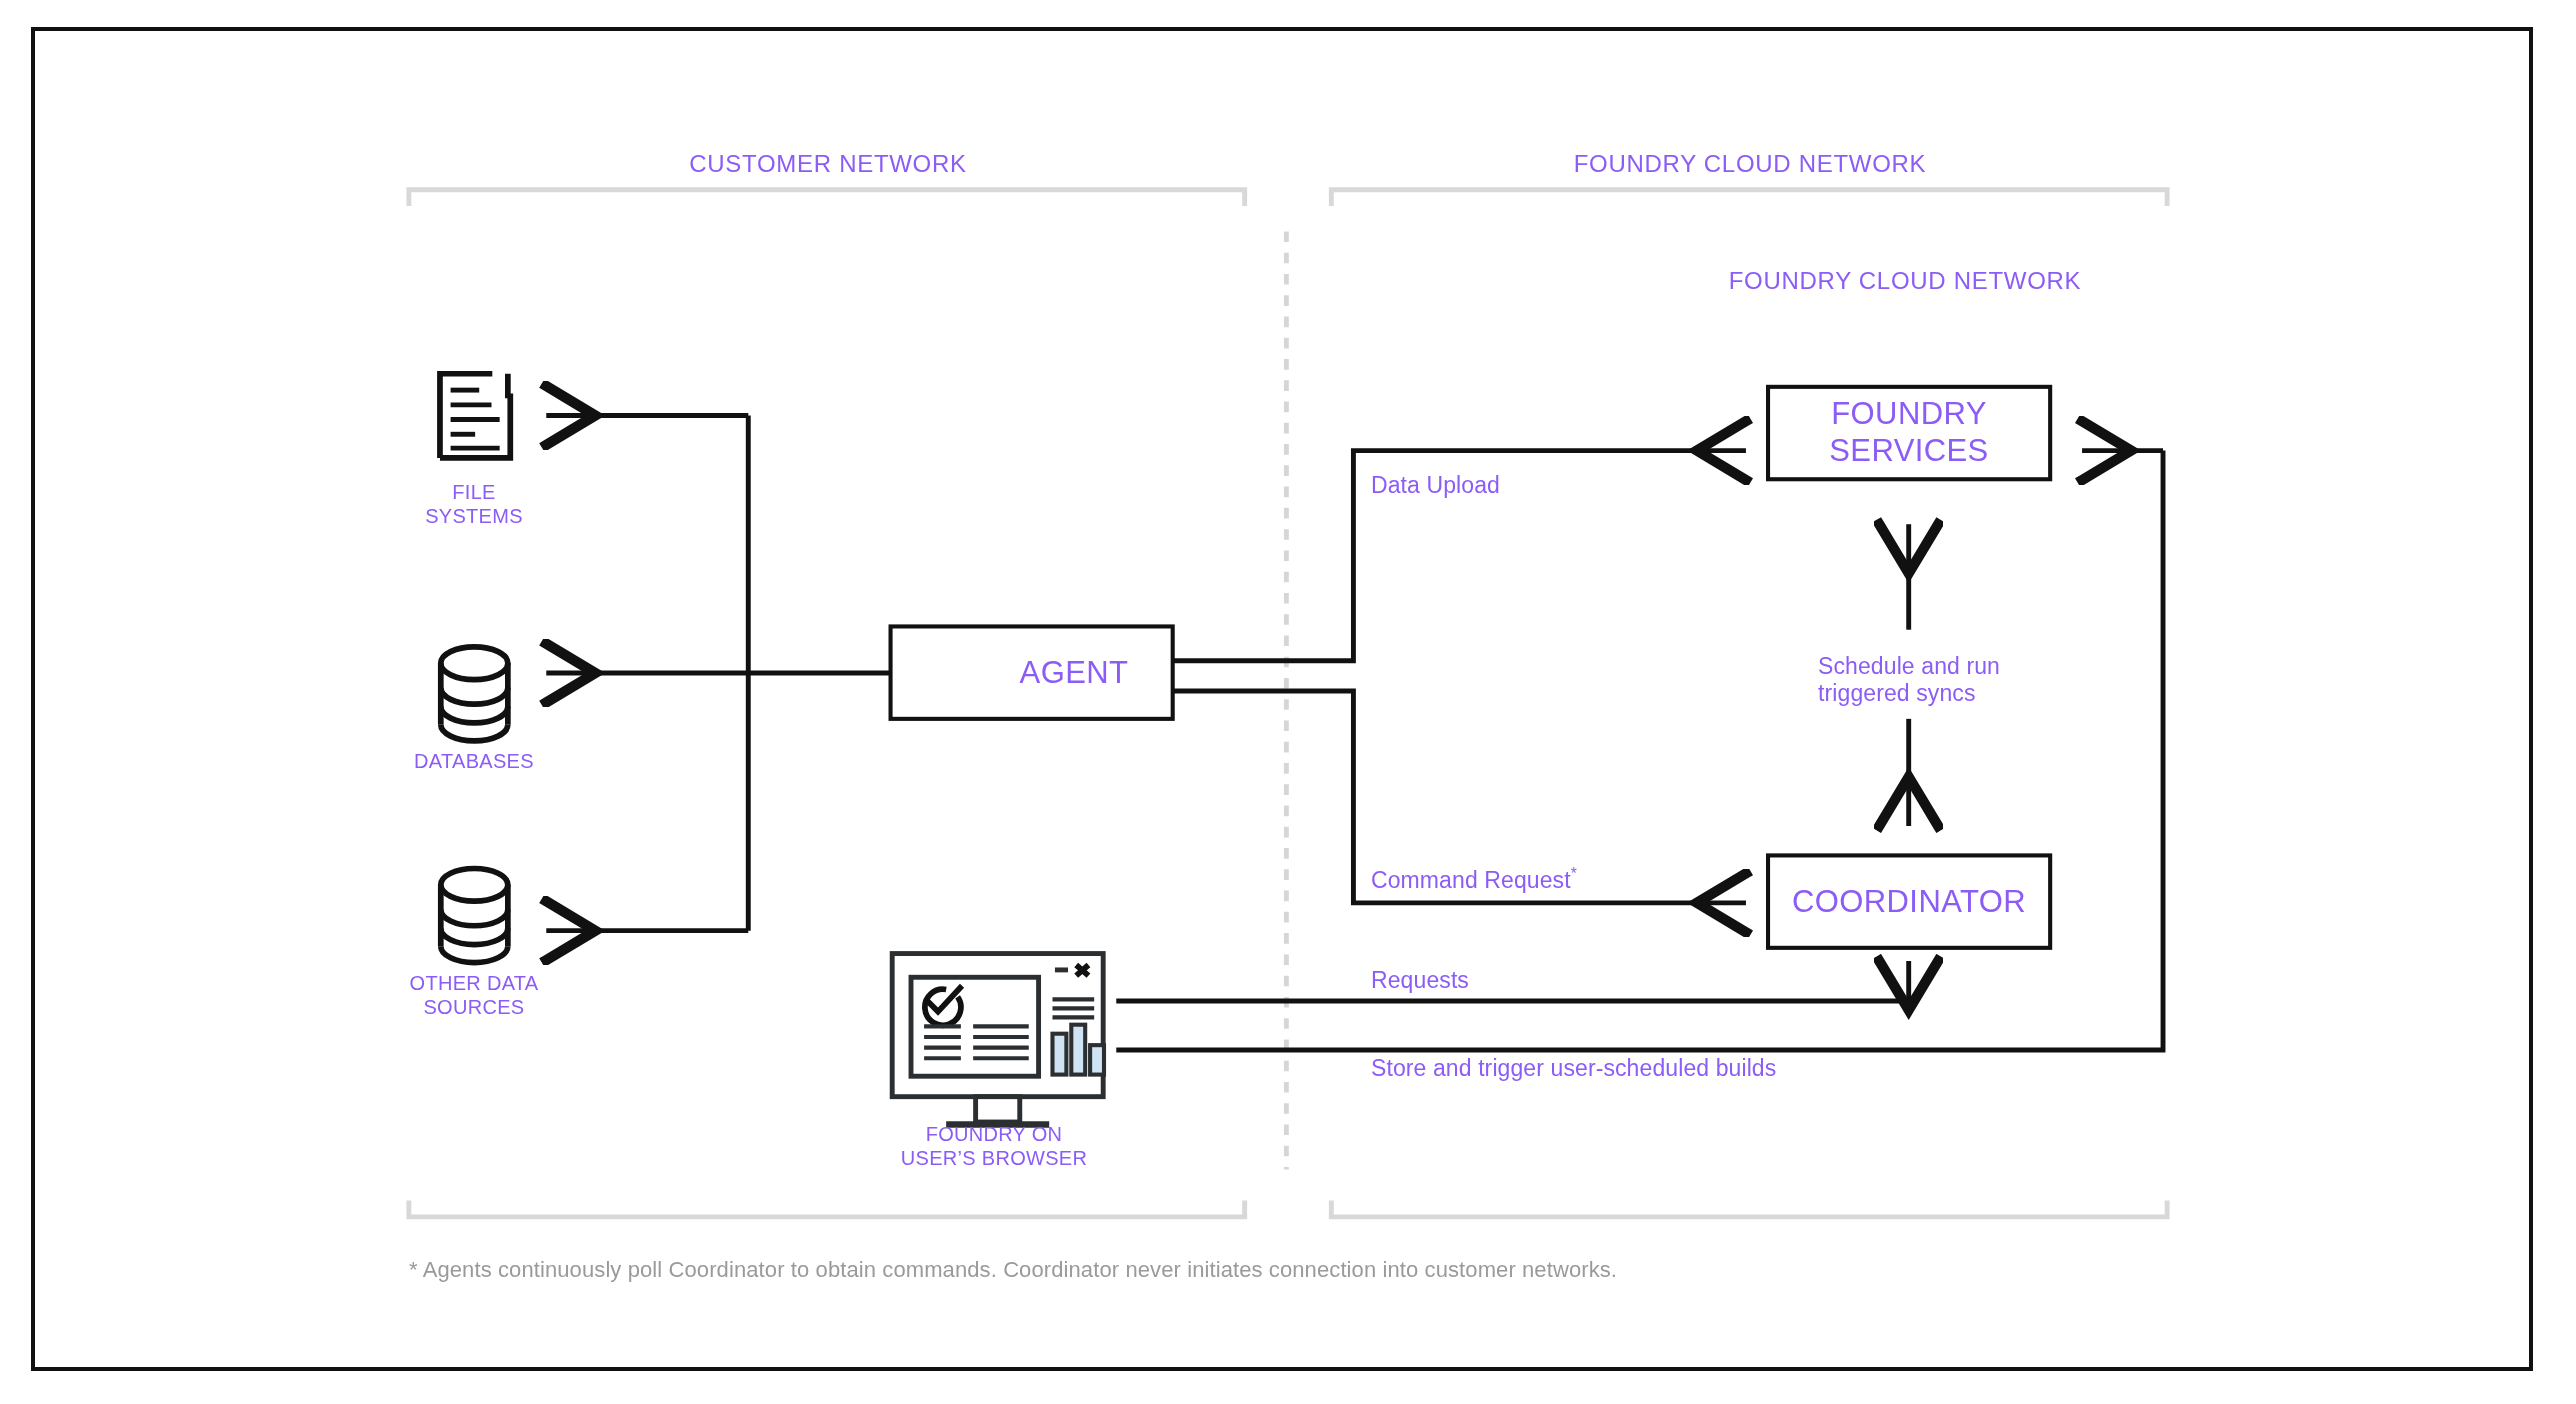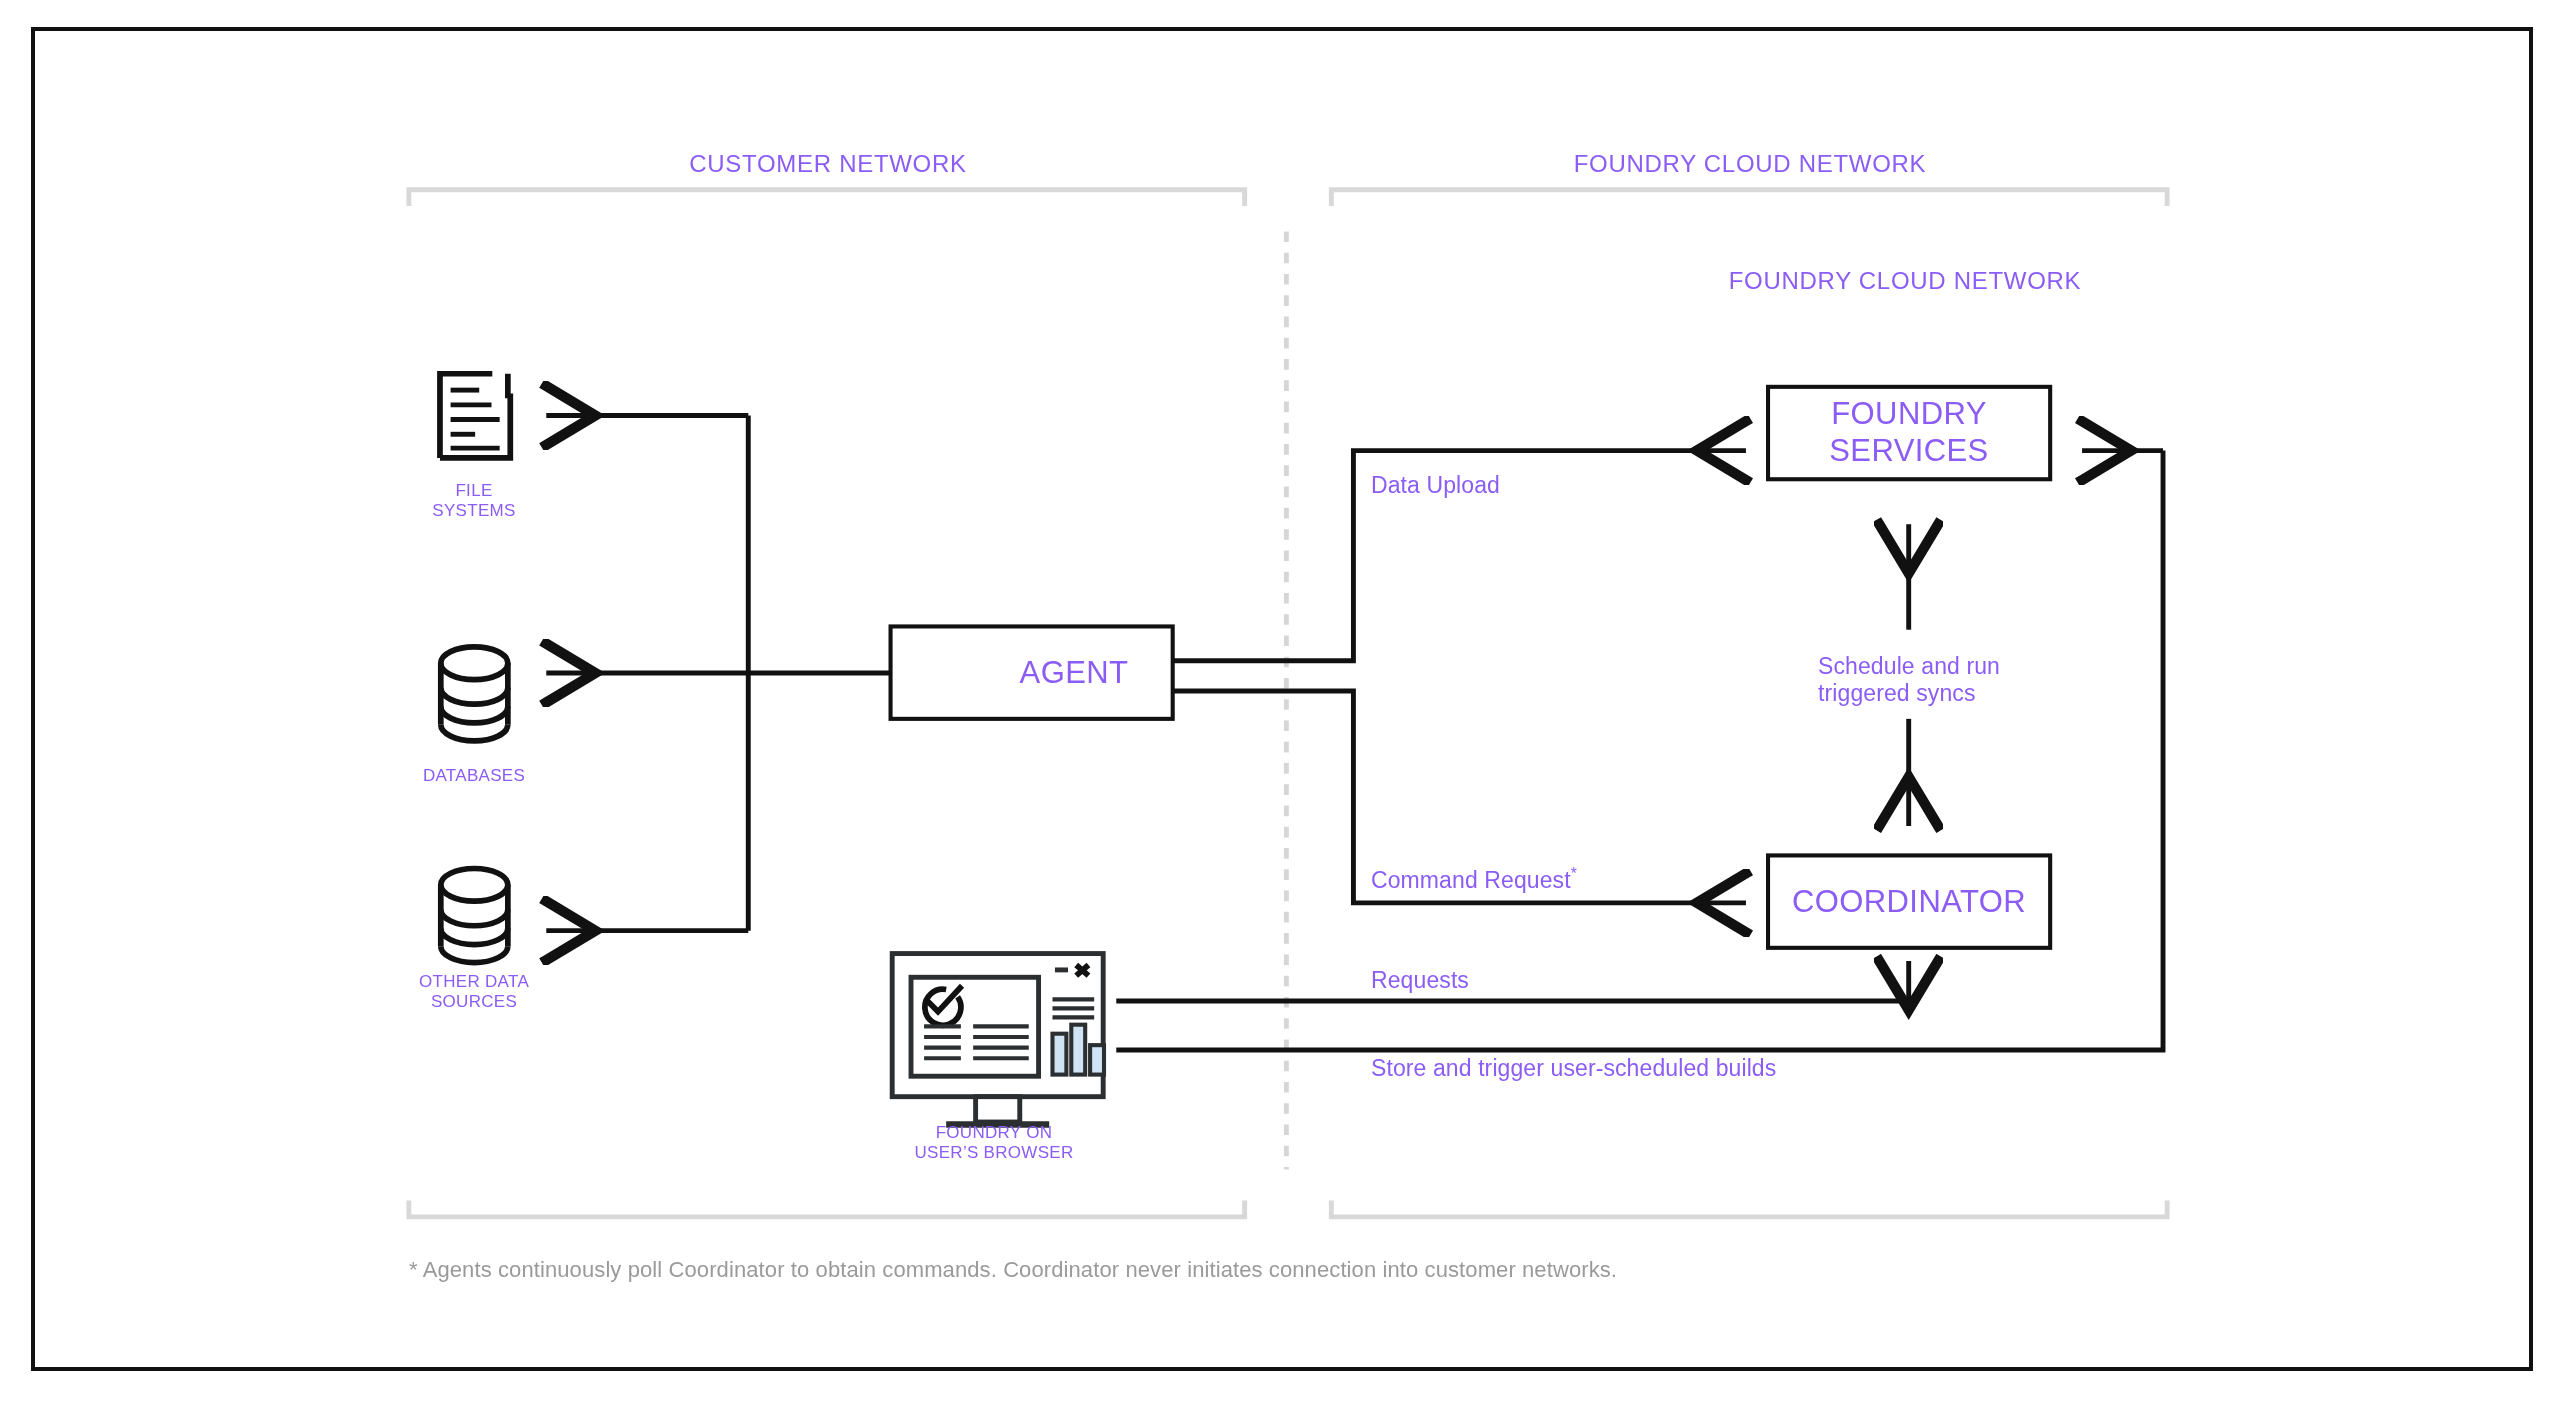--- a/index.html
+++ b/index.html
@@ -43,21 +43,21 @@
     text-align: center;
     transform: translateX(-50%);
   }
   .node-title {
     font-size: 31px;
     letter-spacing: 0.4px;
     text-align: center;
     transform: translate(-50%, -50%);
   }
   .icon-caption {
-    font-size: 17px;
+    font-size: 20px;
     letter-spacing: 0.3px;
     text-align: center;
     transform: translateX(-50%);
   }
   .edge-label {
     font-size: 23px;
     letter-spacing: 0.1px;
   }
   .edge-label.centered {
     transform: translateX(-50%);
@@ -191,21 +191,21 @@
 
 <div class="lbl zone-title" style="left:1750px; top:150px;">FOUNDRY CLOUD NETWORK</div>
 
 <div class="lbl zone-title" style="left:1905px; top:267px;">FOUNDRY CLOUD NETWORK</div>
 
 <div class="lbl icon-caption" style="left:474px; top:481px;">
   <span>FILE</span><br>
   <span>SYSTEMS</span>
 </div>
 
-<div class="lbl icon-caption" style="left:474px; top:750px;margin-top:16px;">
+<div class="lbl icon-caption" style="left:474px; top:750px;">
   <span>DATABASES</span>
 </div>
 
 <div class="lbl icon-caption" style="left:474px; top:972px;">
   <span>OTHER DATA</span><br>
   <span>SOURCES</span>
 </div>
 
 <div class="lbl node-title" style="left:1074px; top:673px;">
   <span>AGENT</span>

